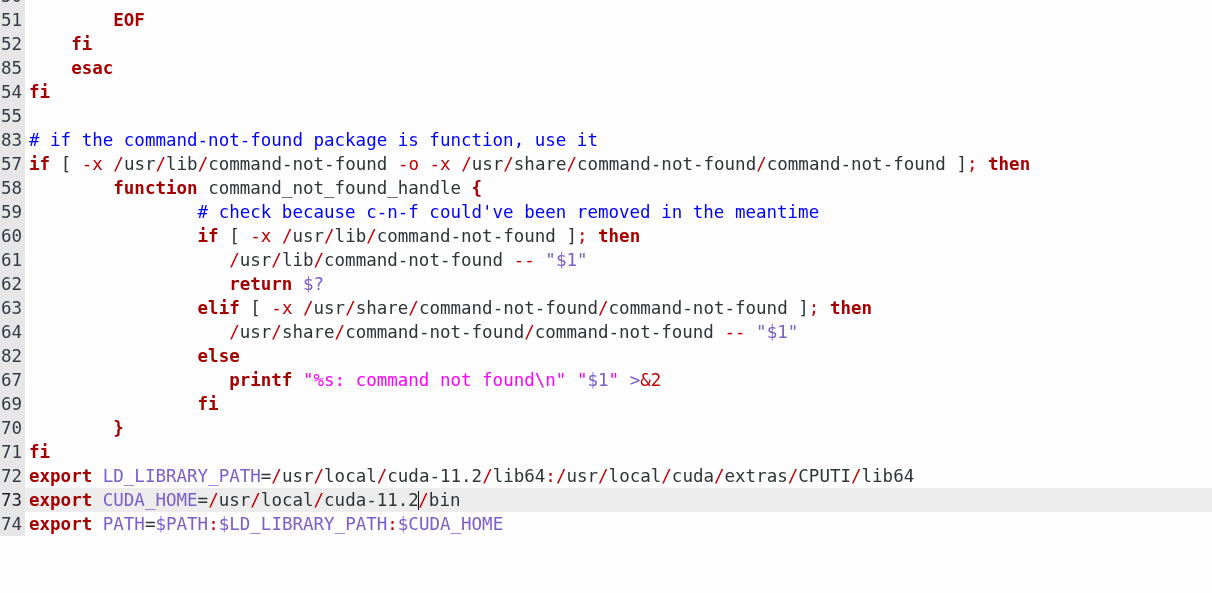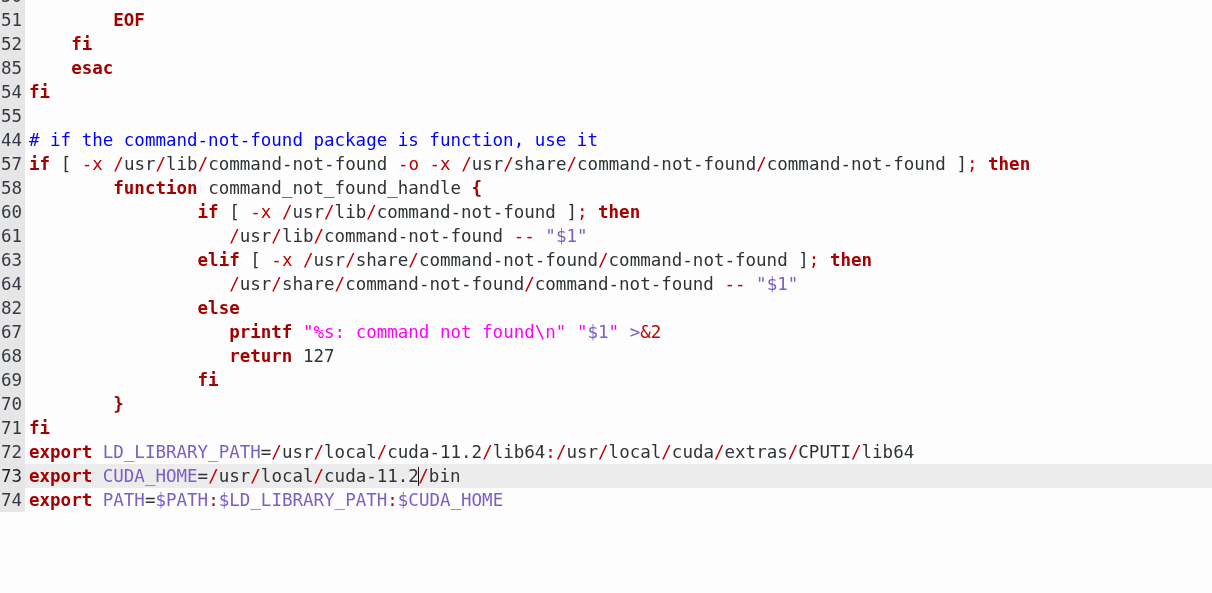--- a/index.html
+++ b/index.html
@@ -83,30 +83,31 @@
 <body>
 
 <div id="editor">
   <div class="code-area">
       <div class="line"><span class="gutter">50</span><span class="src"></span></div>
       <div class="line"><span class="gutter">51</span><span class="src"><span class="txt">        </span><span class="kw">EOF</span></span></div>
       <div class="line"><span class="gutter">52</span><span class="src"><span class="txt">    </span><span class="kw">fi</span></span></div>
       <div class="line"><span class="gutter">85</span><span class="src"><span class="txt">    </span><span class="kw">esac</span></span></div>
       <div class="line"><span class="gutter">54</span><span class="src"><span class="kw">fi</span></span></div>
       <div class="line"><span class="gutter">55</span><span class="src"></span></div>
-      <div class="line"><span class="gutter">44</span><span class="src"><span class="cmt"># if the command-not-found package is function, use it</span></span></div>
+      <div class="line"><span class="gutter">83</span><span class="src"><span class="cmt"># if the command-not-found package is function, use it</span></span></div>
       <div class="line"><span class="gutter">57</span><span class="src"><span class="kw">if</span><span class="txt"> </span><span class="txt">[</span><span class="txt"> </span><span class="op">-x</span><span class="txt"> </span><span class="op">/</span><span class="txt">usr</span><span class="op">/</span><span class="txt">lib</span><span class="op">/</span><span class="txt">command-not-found</span><span class="txt"> </span><span class="op">-o</span><span class="txt"> </span><span class="op">-x</span><span class="txt"> </span><span class="op">/</span><span class="txt">usr</span><span class="op">/</span><span class="txt">share</span><span class="op">/</span><span class="txt">command-not-found</span><span class="op">/</span><span class="txt">command-not-found</span><span class="txt"> ]</span><span class="op">;</span><span class="txt"> </span><span class="kw">then</span></span></div>
       <div class="line"><span class="gutter">58</span><span class="src"><span class="txt">        </span><span class="kw">function</span><span class="txt"> command_not_found_handle </span><span class="kw">{</span></span></div>
+      <div class="line"><span class="gutter">59</span><span class="src"><span class="txt">                </span><span class="cmt"># check because c-n-f could've been removed in the meantime</span></span></div>
       <div class="line"><span class="gutter">60</span><span class="src"><span class="txt">                </span><span class="kw">if</span><span class="txt"> [ </span><span class="op">-x</span><span class="txt"> </span><span class="op">/</span><span class="txt">usr</span><span class="op">/</span><span class="txt">lib</span><span class="op">/</span><span class="txt">command-not-found</span><span class="txt"> ]</span><span class="op">;</span><span class="txt"> </span><span class="kw">then</span></span></div>
       <div class="line"><span class="gutter">61</span><span class="src"><span class="txt">                   </span><span class="op">/</span><span class="txt">usr</span><span class="op">/</span><span class="txt">lib</span><span class="op">/</span><span class="txt">command-not-found</span><span class="txt"> </span><span class="op">--</span><span class="txt"> </span><span class="var">"$1"</span></span></div>
+      <div class="line"><span class="gutter">62</span><span class="src"><span class="txt">                   </span><span class="kw">return</span><span class="txt"> </span><span class="var">$?</span></span></div>
       <div class="line"><span class="gutter">63</span><span class="src"><span class="txt">                </span><span class="kw">elif</span><span class="txt"> [ </span><span class="op">-x</span><span class="txt"> </span><span class="op">/</span><span class="txt">usr</span><span class="op">/</span><span class="txt">share</span><span class="op">/</span><span class="txt">command-not-found</span><span class="op">/</span><span class="txt">command-not-found</span><span class="txt"> ]</span><span class="op">;</span><span class="txt"> </span><span class="kw">then</span></span></div>
       <div class="line"><span class="gutter">64</span><span class="src"><span class="txt">                   </span><span class="op">/</span><span class="txt">usr</span><span class="op">/</span><span class="txt">share</span><span class="op">/</span><span class="txt">command-not-found</span><span class="op">/</span><span class="txt">command-not-found</span><span class="txt"> </span><span class="op">--</span><span class="txt"> </span><span class="var">"$1"</span></span></div>
       <div class="line"><span class="gutter">82</span><span class="src"><span class="txt">                </span><span class="kw">else</span></span></div>
       <div class="line"><span class="gutter">67</span><span class="src"><span class="txt">                   </span><span class="kw">printf</span><span class="txt"> </span><span class="str">"%s: command not found\n"</span><span class="txt"> </span><span class="str">"</span><span class="var">$1</span><span class="str">"</span><span class="txt"> </span><span class="var">&gt;</span><span class="op">&amp;2</span></span></div>
-      <div class="line"><span class="gutter">68</span><span class="src"><span class="txt">                   </span><span class="kw">return</span><span class="txt"> </span><span class="num">127</span></span></div>
       <div class="line"><span class="gutter">69</span><span class="src"><span class="txt">                </span><span class="kw">fi</span></span></div>
       <div class="line"><span class="gutter">70</span><span class="src"><span class="txt">        </span><span class="kw">}</span></span></div>
       <div class="line"><span class="gutter">71</span><span class="src"><span class="kw">fi</span></span></div>
       <div class="line"><span class="gutter">72</span><span class="src"><span class="kw">export</span><span class="txt"> </span><span class="var">LD_LIBRARY_PATH</span><span class="txt">=</span><span class="op">/</span><span class="txt">usr</span><span class="op">/</span><span class="txt">local</span><span class="op">/</span><span class="txt">cuda-11.2</span><span class="op">/</span><span class="txt">lib64</span><span class="op">:</span><span class="op">/</span><span class="txt">usr</span><span class="op">/</span><span class="txt">local</span><span class="op">/</span><span class="txt">cuda</span><span class="op">/</span><span class="txt">extras</span><span class="op">/</span><span class="txt">CPUTI</span><span class="op">/</span><span class="txt">lib64</span></span></div>
       <div class="line current"><span class="gutter">73</span><span class="src"><span class="kw">export</span><span class="txt"> </span><span class="var">CUDA_HOME</span><span class="txt">=</span><span class="op">/</span><span class="txt">usr</span><span class="op">/</span><span class="txt">local</span><span class="op">/</span><span class="txt">cuda-11.2</span><span class="cursor"></span><span class="op">/</span><span class="txt">bin</span></span></div>
       <div class="line"><span class="gutter">74</span><span class="src"><span class="kw">export</span><span class="txt"> </span><span class="var">PATH</span><span class="txt">=</span><span class="var">$PATH</span><span class="op">:</span><span class="var">$LD_LIBRARY_PATH</span><span class="op">:</span><span class="var">$CUDA_HOME</span></span></div>
     </div>
 </div>
 
 </body></html>

